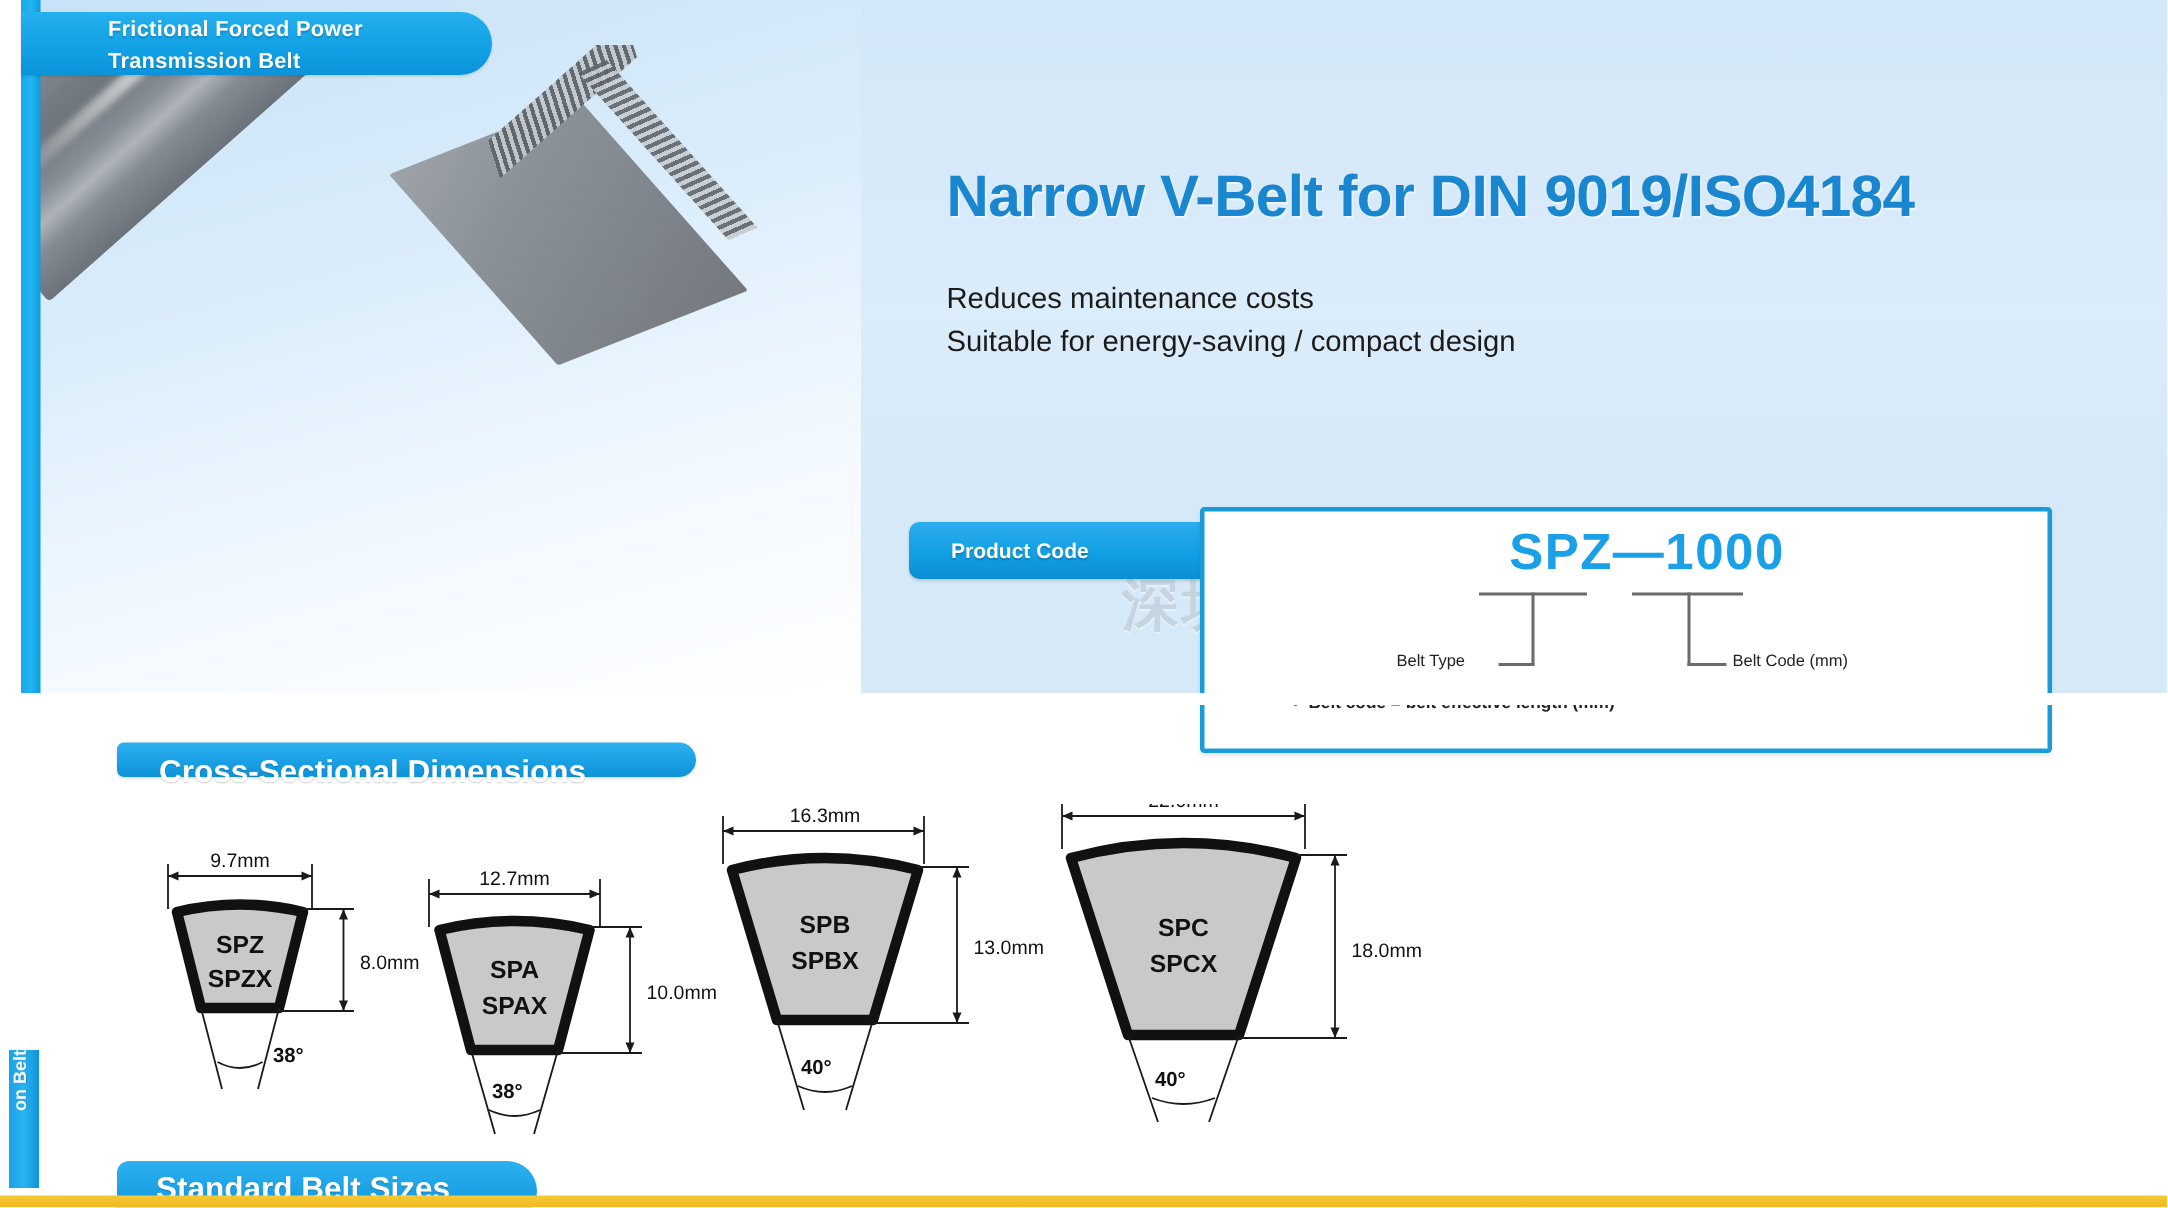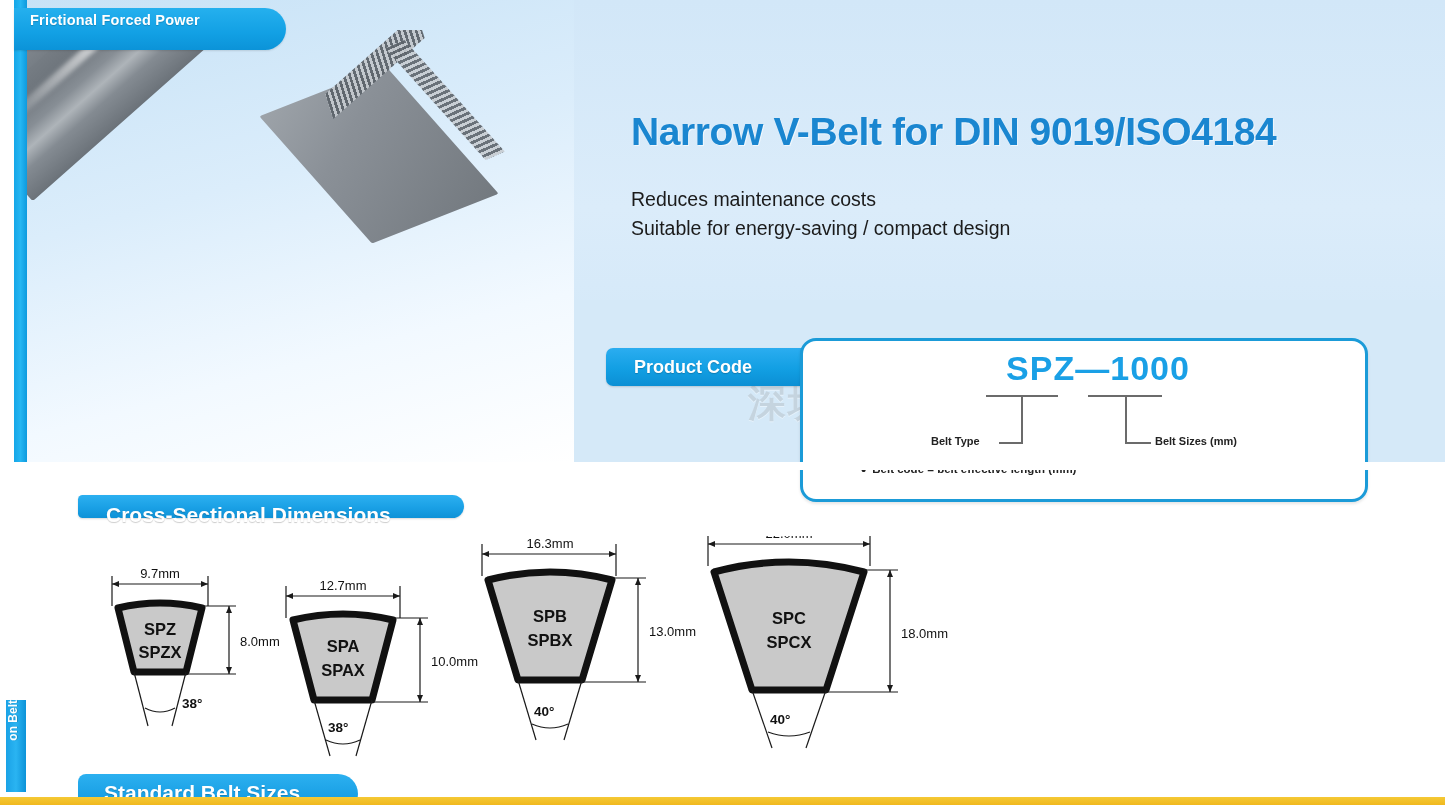--- a/index.html
+++ b/index.html
@@ -65,20 +65,21 @@
     background:linear-gradient(90deg,rgba(255,255,255,0) 0%,rgba(255,255,255,.75) 35%,rgba(255,255,255,.5) 70%,rgba(255,255,255,0) 100%);
     transform:rotate(-41.5deg);transform-origin:0 50%;filter:blur(2px);
   }
 
   
   .hdr-tab{
     position:absolute;left:14px;top:8px;width:272px;height:42px;
     background:linear-gradient(180deg,#25b0ee 0%,#12a0e4 60%,#0b93d8 100%);
     border-radius:0 22px 22px 0;
     box-shadow:0 1px 2px rgba(0,0,0,.12);
+    padding-left:42px;
   }
   .hdr-tab span{
     display:block;color:#ffffff;font-weight:bold;font-size:14.5px;line-height:17px;
     padding:4px 0 0 16px;letter-spacing:.2px;
     text-shadow:0 1px 1px rgba(0,0,0,.18);
   }
 
   
   .right-panel{
     position:absolute;left:570px;top:0px;width:875px;height:462px;
@@ -104,41 +105,41 @@
     font-size:19.5px;color:#1b1b1b;line-height:29px;
   }
 
   
   .pc-tab{
     position:absolute;left:606px;top:348px;width:210px;height:38px;
     background:linear-gradient(180deg,#2badf0 0%,#129fe3 55%,#0b8fd4 100%);
     border-radius:7px;box-shadow:0 1px 2px rgba(0,0,0,.15);
   }
   .pc-tab span{
-    display:block;color:#fff;font-weight:bold;font-size:18px;line-height:38px;
+    display:block;color:#fff;font-weight:bold;font-size:14px;line-height:38px;
     padding-left:28px;text-shadow:0 1px 1px rgba(0,0,0,.2);
   }
   .pc-box{
     position:absolute;left:800px;top:338px;width:562px;height:158px;
-    background:#ffffff;border:3px solid #1b9bd8;border-radius:16px;
+    background:#ffffff;border:3px solid #1b9bd8;border-radius:3px;
     box-shadow:0 2px 3px rgba(0,0,0,.10);
   }
   .pc-code{
     position:absolute;left:175px;top:8px;width:240px;text-align:center;
     font-size:34px;font-weight:bold;color:#1aa0e6;letter-spacing:1px;
   }
   .pc-underline{position:absolute;height:2px;background:#6b6b6b;}
   .pc-u1{left:183px;top:54px;width:72px;}
   .pc-u2{left:285px;top:54px;width:74px;}
   .pc-lead{position:absolute;background:#6b6b6b;}
   .pc-lead-v1{left:218px;top:54px;width:2px;height:49px;}
   .pc-lead-h1{left:196px;top:101px;width:24px;height:2px;}
   .pc-lead-v2{left:322px;top:54px;width:2px;height:49px;}
   .pc-lead-h2{left:322px;top:101px;width:26px;height:2px;}
-  .pc-lbl{position:absolute;font-size:11px;font-weight:bold;color:#222;}
+  .pc-lbl{position:absolute;font-size:11px;font-weight:normal;color:#222;}
   .pc-lbl-type{left:128px;top:94px;}
   .pc-lbl-code{left:352px;top:94px;}
   .pc-note{
     position:absolute;left:58px;top:122px;font-size:11.5px;font-weight:bold;color:#222;
   }
   .pc-note b.dot{font-size:15px;line-height:11px;vertical-align:middle;margin-right:6px;}
 
   
   .watermark{
     position:absolute;left:748px;top:378px;font-size:38px;color:#b9c3cb;opacity:.55;
@@ -207,20 +208,21 @@
         <div class="belt-edge-stitch2"></div>
         <div class="belt-gloss"></div>
       </div>
     </div>
 
     <div class="left-bar"></div>
     <div class="left-bar-2"></div>
 
     <div class="hdr-tab">
       <span>Frictional Forced Power</span>
+      <span>Transmission Belt</span>
     </div>
 
     <div class="title">Narrow V-Belt for DIN 9019/ISO4184</div>
     <div class="subtitle">
       <div>Reduces maintenance costs</div>
       <div>Suitable for energy-saving / compact design</div>
     </div>
 
     <div class="watermark">深圳鼎基</div>
 
@@ -230,21 +232,21 @@
 
     <div class="pc-box">
       <div class="pc-code">SPZ—1000</div>
       <div class="pc-underline pc-u1"></div>
       <div class="pc-underline pc-u2"></div>
       <div class="pc-lead pc-lead-v1"></div>
       <div class="pc-lead pc-lead-h1"></div>
       <div class="pc-lead pc-lead-v2"></div>
       <div class="pc-lead pc-lead-h2"></div>
       <div class="pc-lbl pc-lbl-type">Belt Type</div>
-      <div class="pc-lbl pc-lbl-code">Belt Sizes (mm)</div>
+      <div class="pc-lbl pc-lbl-code">Belt Code (mm)</div>
       <div class="pc-note">
         <b class="dot">•</b><span>Belt code = belt effective length (mm)</span>
       </div>
     </div>
   </div>
   <div class="hero-white-bottom"></div>
 
   <div class="cs-tab">
     <span>Cross-Sectional Dimensions</span>
   </div>

